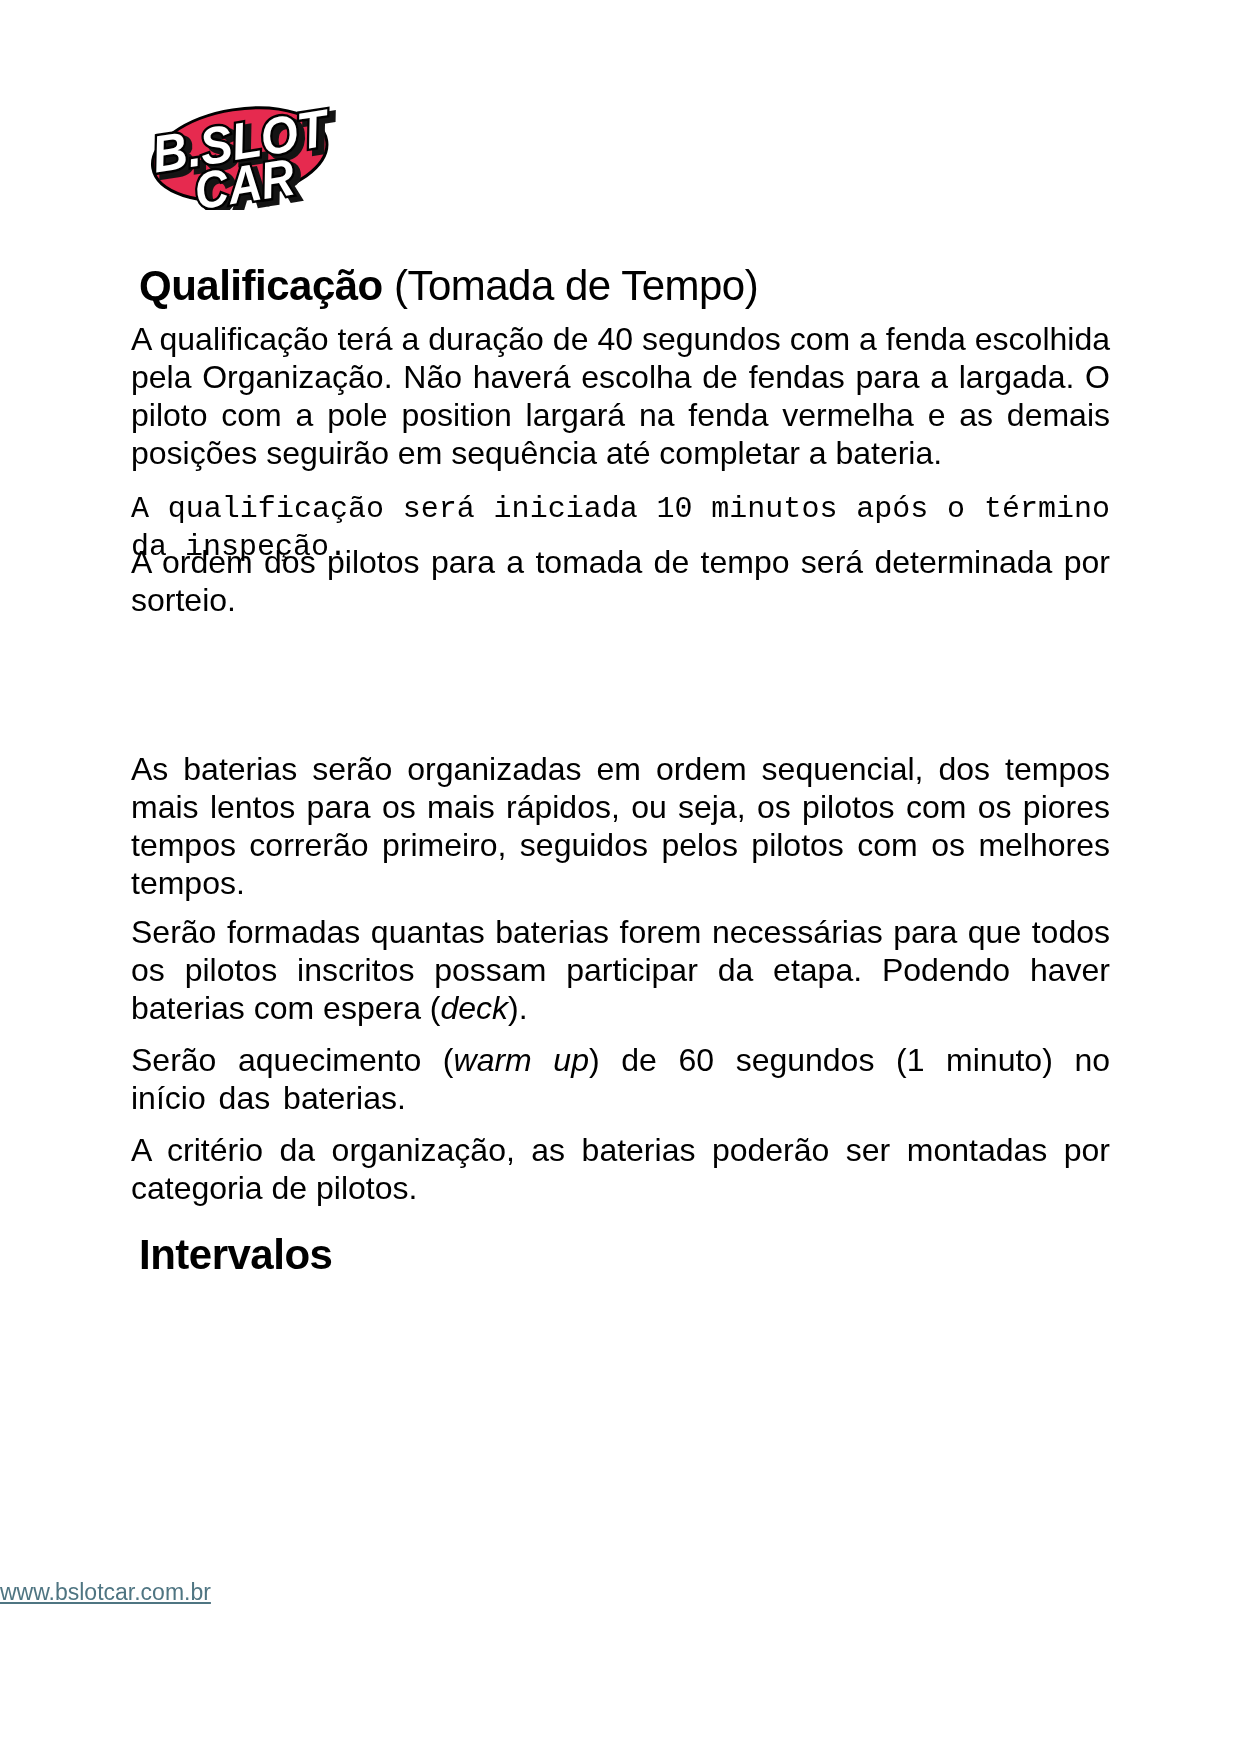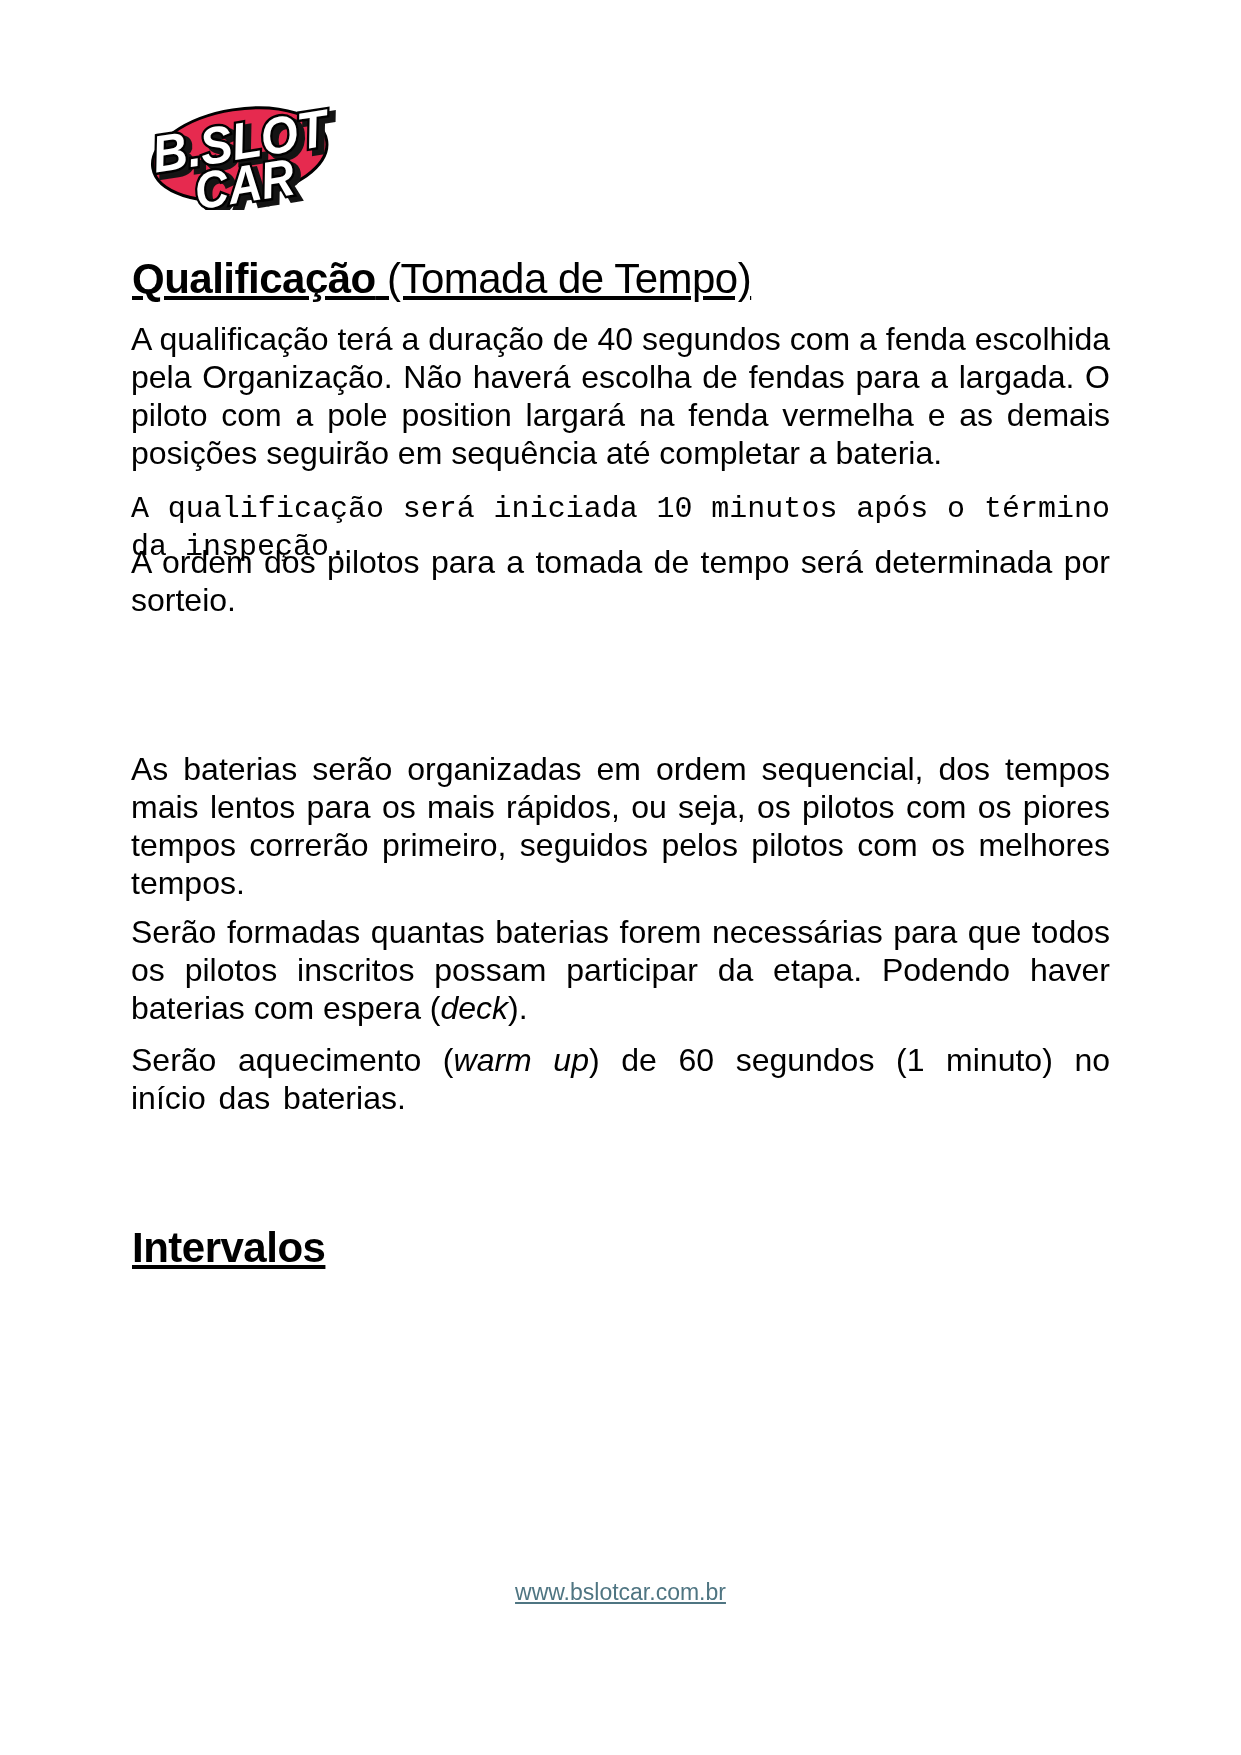--- a/index.html
+++ b/index.html
@@ -8,35 +8,35 @@
     width:1241px;height:1755px;
     margin:0 auto;
     background:#ffffff;
     color:#000000;
     font-family:"Liberation Sans","DejaVu Sans",sans-serif;
     overflow:hidden;
   }
   .logo{position:absolute;left:147px;top:103px;width:190px;height:107px;}
   .h{
     position:absolute;left:131px;width:979px;
-    margin:1px;font-size:42px;line-height:50px;font-weight:700;
-    letter-spacing:-0.5px;white-space:nowrap;text-decoration:underline;
+    margin:8px;font-size:42px;line-height:50px;font-weight:700;
+    letter-spacing:-0.5px;white-space:nowrap;
   }
   .h .suffix{font-weight:400;}
   .para{
     position:absolute;left:131px;width:979px;
     margin:0;font-size:32px;line-height:38px;
     text-align:justify;
   }
   .para--single{font-size:30px;font-family:Liberation Mono, monospace;}
   .para--stretch{word-spacing:4px;}
   .para em{font-style:italic;}
   .footer{
     position:absolute;top:1577px;left:0;width:100%;
-    text-align:center;font-size:23px;line-height:30px;
+    text-align:left;font-size:23px;line-height:30px;
   }
   .footer a{color:#4f7582;text-decoration:underline;}
 </style>
 </head>
 <body>
 
 <div class="page">
 
   <div class="logo">
     <svg width="190" height="107" viewBox="0 0 190 107">
@@ -57,20 +57,21 @@
   <h1 class="h" style="top:253px"><b>Qualificação</b><span class="suffix"> (Tomada de Tempo)</span></h1>
 
   <p class="para" style="top:320px"><span>A qualificação terá a duração de 40 segundos com a fenda escolhida pela Organização. Não haverá escolha de fendas para a largada. O piloto com a pole position largará na fenda vermelha e as demais posições seguirão em sequência até completar a bateria.</span></p>
   <p class="para para--single" style="top:490px"><span>A qualificação será iniciada 10 minutos após o término da inspeção.</span></p>
   <p class="para" style="top:543px"><span>A ordem dos pilotos para a tomada de tempo será determinada por sorteio.</span></p>
 
 
   <p class="para" style="top:913px"><span>Serão formadas quantas baterias forem necessárias para que todos os pilotos inscritos possam participar da etapa. Podendo haver baterias com espera (</span><em>deck</em><span>).</span></p>
   <p class="para" style="top:750px"><span>As baterias serão organizadas em ordem sequencial, dos tempos mais lentos para os mais rápidos, ou seja, os pilotos com os piores tempos correrão primeiro, seguidos pelos pilotos com os melhores tempos.</span></p>
   <p class="para para--stretch" style="top:1041px"><span>Serão aquecimento (</span><em>warm up</em><span>) de 60 segundos (1 minuto) no início das baterias.</span></p>
+  <p class="para" style="top:1131px"><span>A critério da organização, as baterias poderão ser montadas por categoria de pilotos.</span></p>
 
   <h2 class="h" style="top:1222px">Intervalos</h2>
 
 
   <div class="footer">
     <a href="#">www.bslotcar.com.br</a>
   </div>
 
 </div>
 

